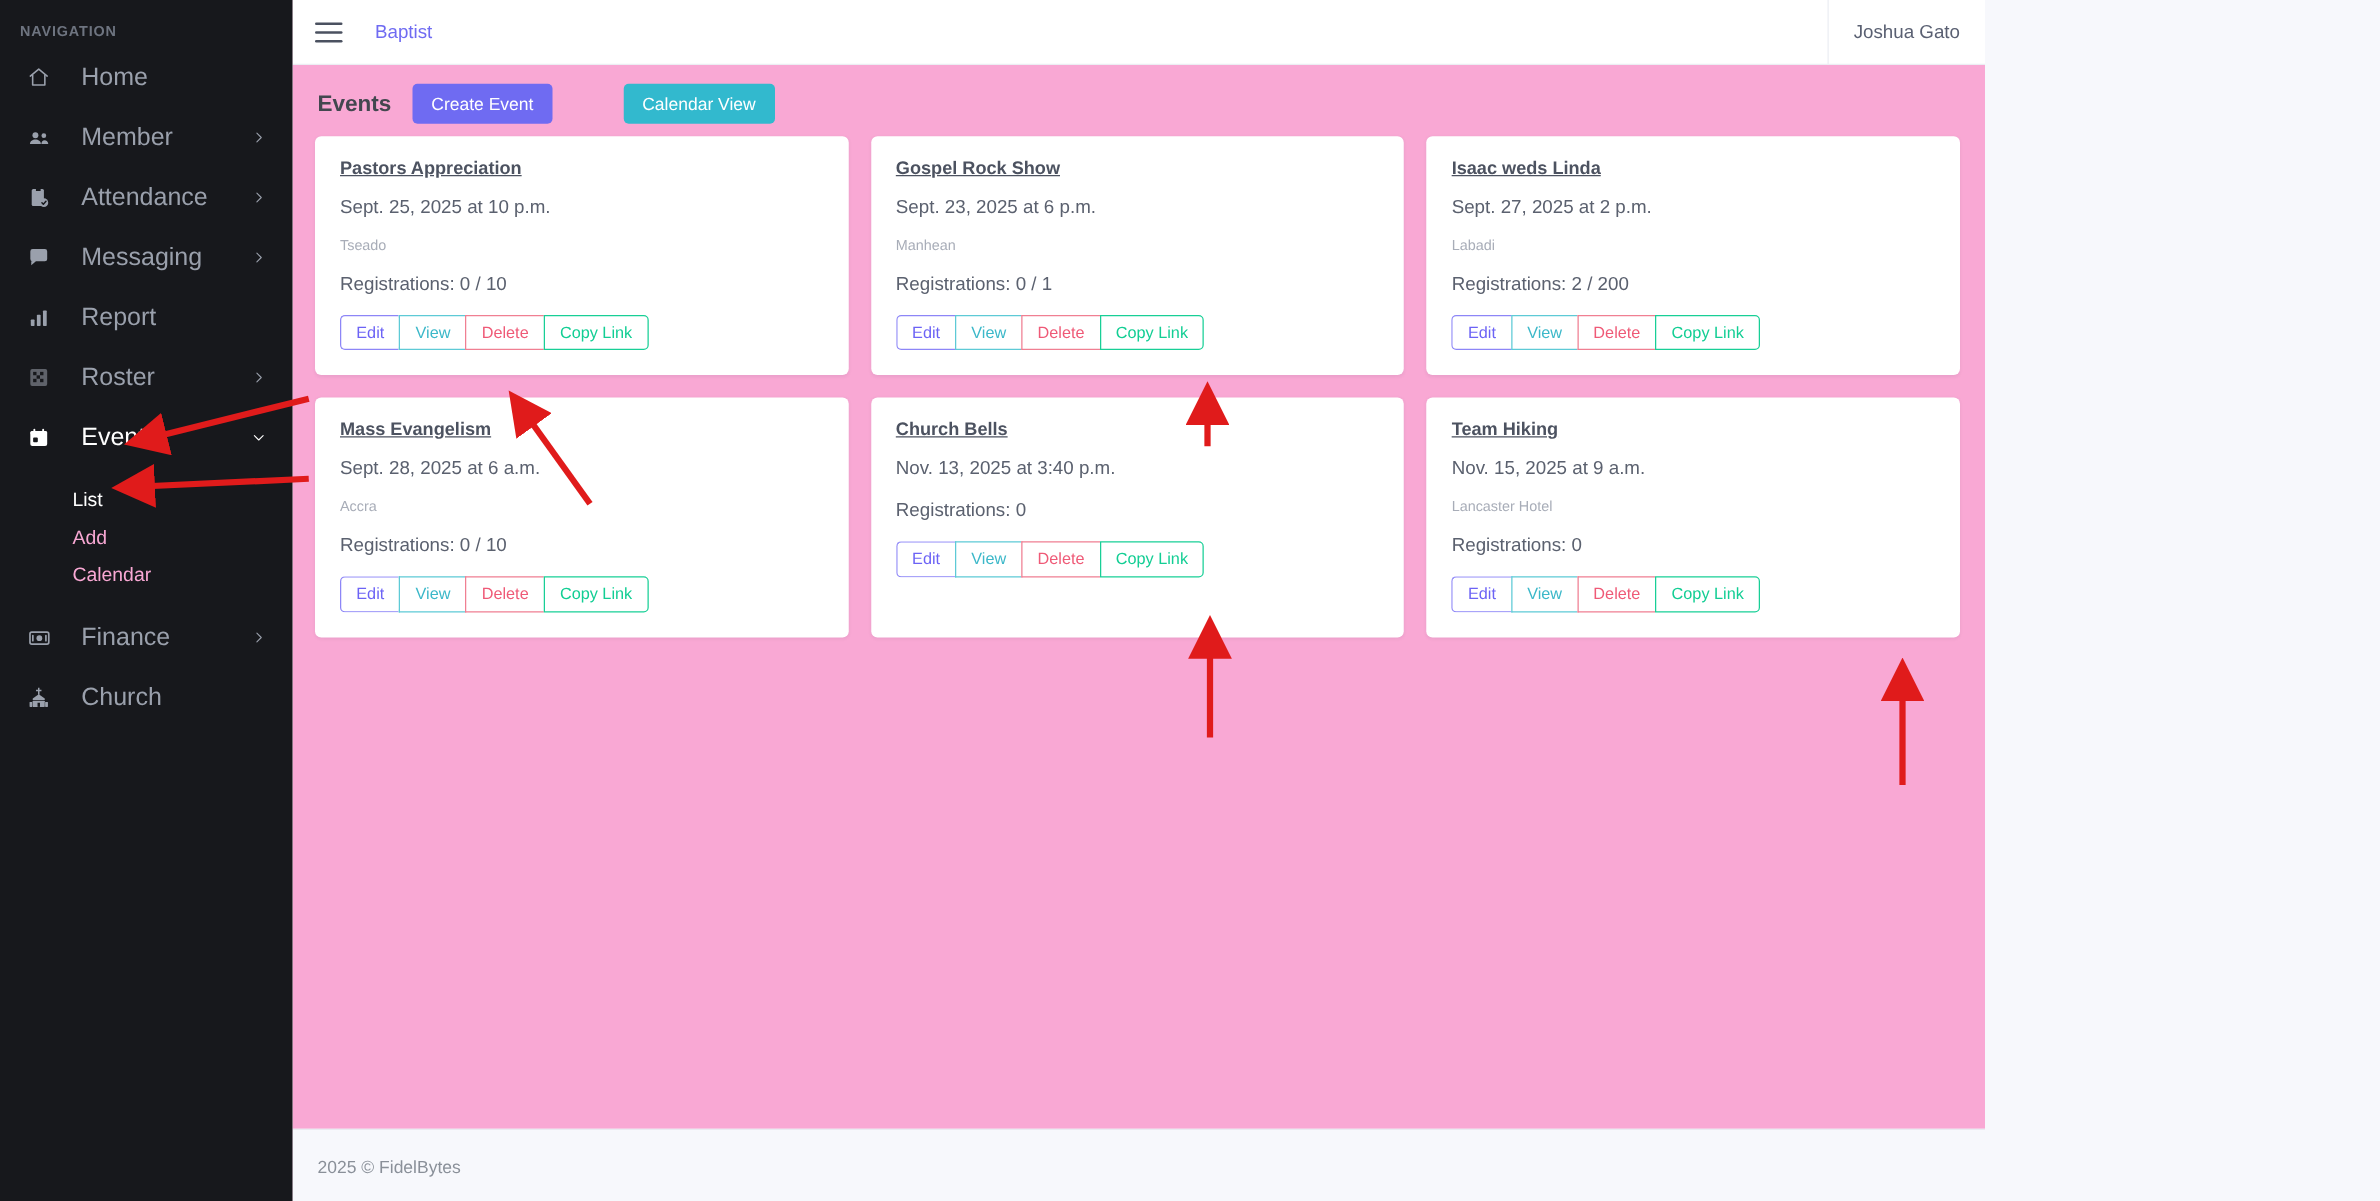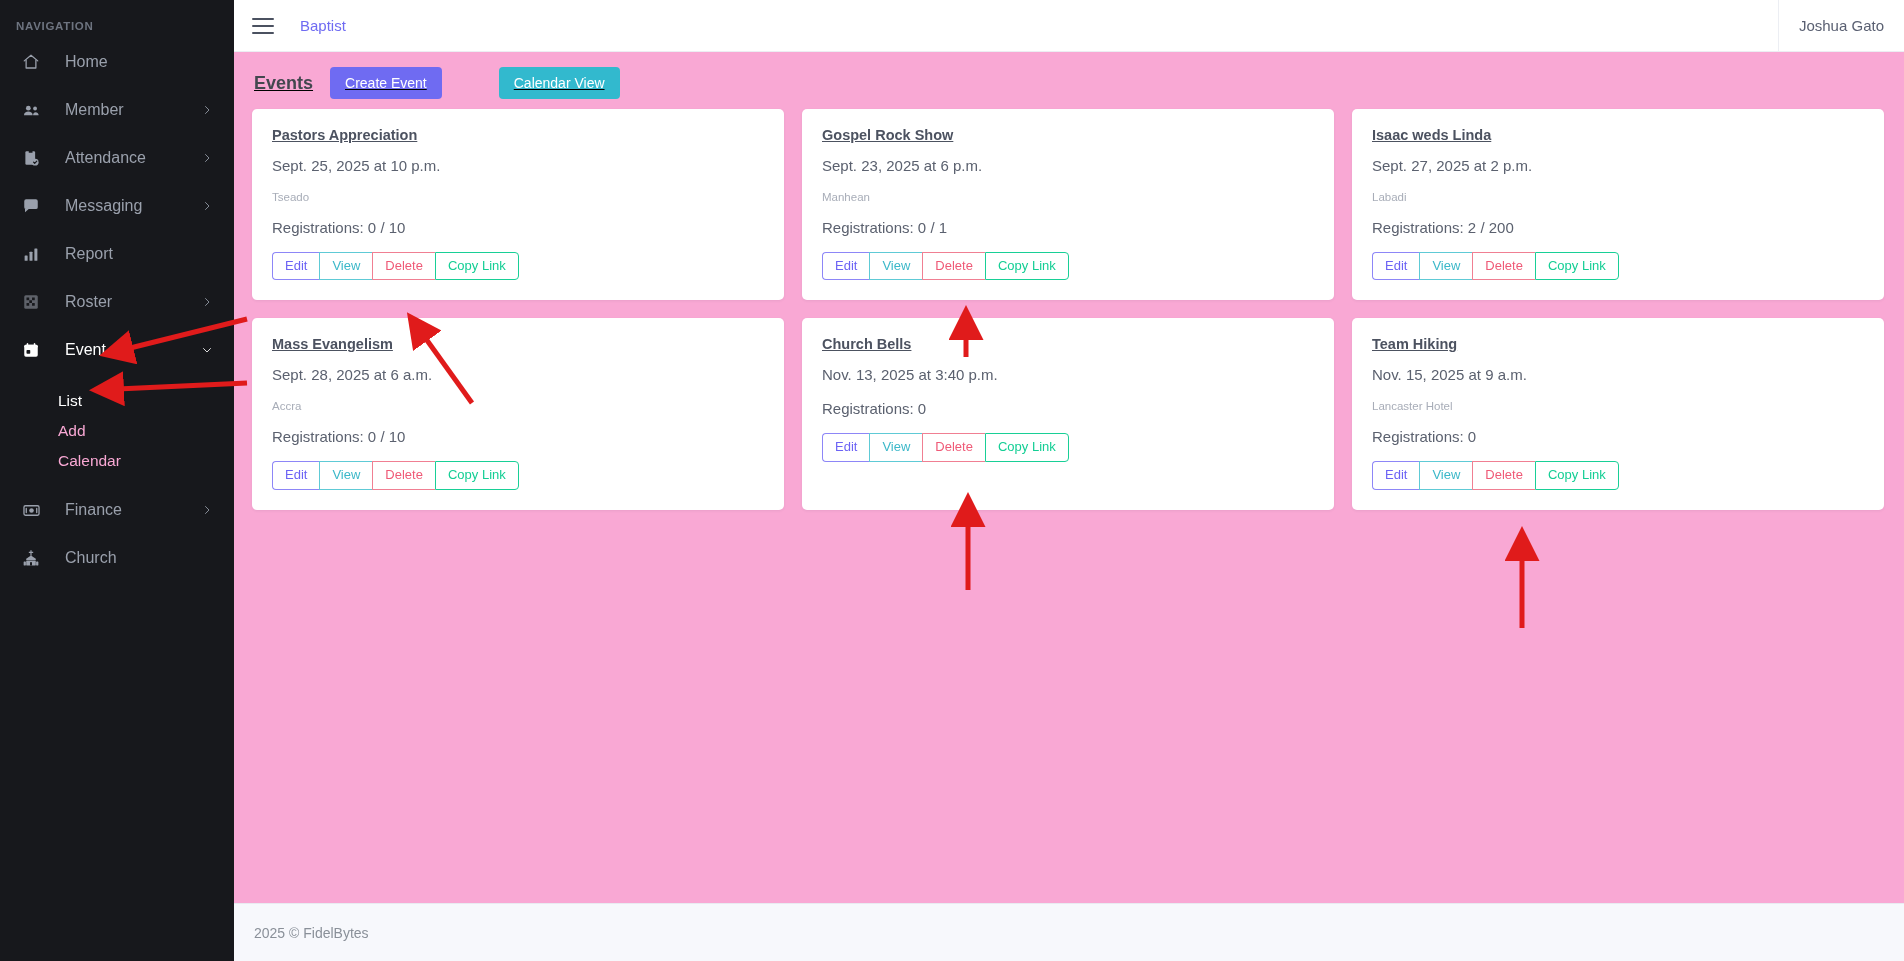--- a/index.html
+++ b/index.html
@@ -8,21 +8,21 @@
   html, body {
     width: 1904px;
     height: 961px;
     overflow: hidden;
     font-family: "Liberation Sans", sans-serif;
     background: #f7f8fc;
   }
 
   .app {
     position: relative;
-    width: 1904px;
+    width: 1588px;
     height: 961px;
     display: flex;
   }
 
   
   .sidebar {
     width: 234px;
     min-width: 234px;
     height: 961px;
     background: #17181c;
@@ -38,21 +38,21 @@
     font-weight: 600;
     padding: 10px 0 6px 16px;
   }
 
   .nav-item {
     display: flex;
     align-items: center;
     height: 48px;
     padding: 0 20px 0 22px;
     color: #9aa0ac;
-    font-size: 16px;
+    font-size: 20px;
     cursor: pointer;
     position: relative;
   }
   .nav-item.active { color: #ffffff; }
   .nav-item .nav-icon {
     width: 26px;
     min-width: 26px;
     display: flex;
     align-items: center;
     justify-content: flex-start;
@@ -132,21 +132,20 @@
     font-size: 15px;
     cursor: pointer;
     white-space: nowrap;
   }
 
   .page-head {
     display: flex;
     align-items: center;
     padding: 15px 0 10px 20px;
     gap: 13px;
-    text-decoration: underline;
   }
   .page-title {
     font-size: 18px;
     font-weight: 700;
     color: #43474f;
     margin-right: 4px;
   }
   .btn-primary {
     background: #6f6bf2;
     color: #ffffff;

